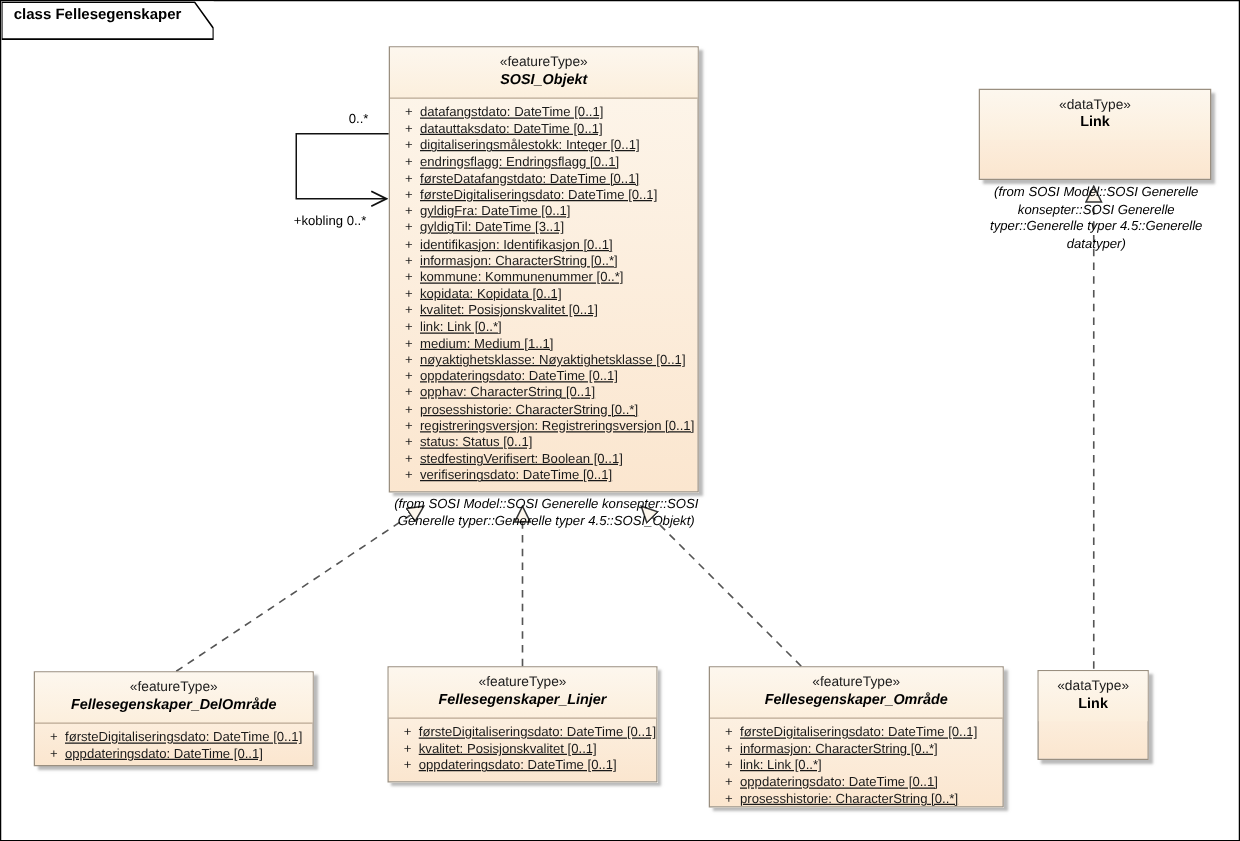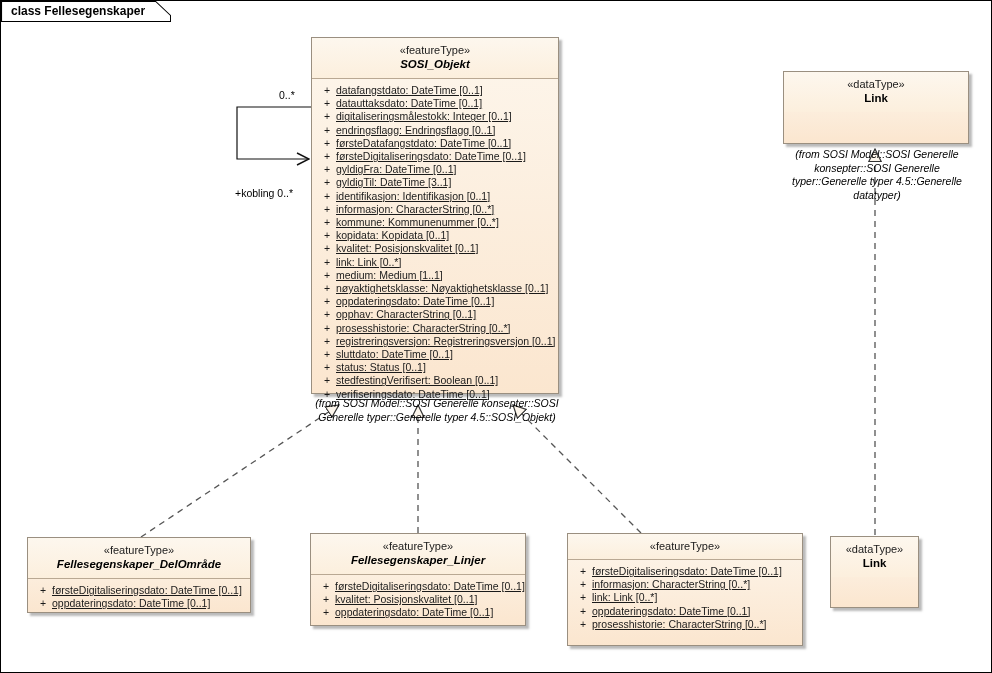--- a/index.html
+++ b/index.html
@@ -17,21 +17,21 @@
     background: #ffffff;
     border: 1px solid #000000;
     box-sizing: border-box;
     overflow: hidden;
   }
   
   #frame-tab {
     position: absolute;
     left: 0px;
     top: 0px;
-    height: 21px;
+    height: 31px;
     padding: 0 26px 0 10px;
     line-height: 21px;
     font-size: 12px;
     font-weight: bold;
     color: #000;
     background: #ffffff;
     white-space: nowrap;
     z-index: 6;
   }
   #frame-tab .tab-shape {
@@ -152,21 +152,21 @@
     <g>
       <line x1="640" y1="532" x2="512" y2="404" stroke="#555555" stroke-width="1.3" stroke-dasharray="6,5" marker-end="url(#hollowtri)"></line>
     </g>
 
     <g>
       <line x1="874" y1="534" x2="874" y2="148" stroke="#555555" stroke-width="1.3" stroke-dasharray="6,5" marker-end="url(#hollowtri)"></line>
     </g>
   </svg>
 
   <div class="endlabel" style="left:278px; top:88px;">0..*</div>
-  <div class="endlabel" style="left:234px; top:186px;">+kobling 0..*</div>
+  <div class="endlabel" style="left:234px; top:170px;">+kobling 0..*</div>
 
   <div class="uml" style="left:310px; top:36px; width:248px; height:357px;">
     <div class="hdr">
       <div class="stereo">«featureType»</div>
       <div class="cname">SOSI_Objekt</div>
     </div>
     <div class="body">
       <div class="attr"><span class="vis">+</span><span>datafangstdato: DateTime [0..1]</span></div>
       <div class="attr"><span class="vis">+</span><span>datauttaksdato: DateTime [0..1]</span></div>
       <div class="attr"><span class="vis">+</span><span>digitaliseringsmålestokk: Integer [0..1]</span></div>
@@ -180,21 +180,20 @@
       <div class="attr"><span class="vis">+</span><span>kommune: Kommunenummer [0..*]</span></div>
       <div class="attr"><span class="vis">+</span><span>kopidata: Kopidata [0..1]</span></div>
       <div class="attr"><span class="vis">+</span><span>kvalitet: Posisjonskvalitet [0..1]</span></div>
       <div class="attr"><span class="vis">+</span><span>link: Link [0..*]</span></div>
       <div class="attr"><span class="vis">+</span><span>medium: Medium [1..1]</span></div>
       <div class="attr"><span class="vis">+</span><span>nøyaktighetsklasse: Nøyaktighetsklasse [0..1]</span></div>
       <div class="attr"><span class="vis">+</span><span>oppdateringsdato: DateTime [0..1]</span></div>
       <div class="attr"><span class="vis">+</span><span>opphav: CharacterString [0..1]</span></div>
       <div class="attr"><span class="vis">+</span><span>prosesshistorie: CharacterString [0..*]</span></div>
       <div class="attr"><span class="vis">+</span><span>registreringsversjon: Registreringsversjon [0..1]</span></div>
-      <div class="attr"><span class="vis">+</span><span>sluttdato: DateTime [0..1]</span></div>
       <div class="attr"><span class="vis">+</span><span>status: Status [0..1]</span></div>
       <div class="attr"><span class="vis">+</span><span>stedfestingVerifisert: Boolean [0..1]</span></div>
       <div class="attr"><span class="vis">+</span><span>verifiseringsdato: DateTime [0..1]</span></div>
     </div>
   </div>
 
   <div class="pkgnote" style="left:305px; top:396px; width:262px;">(from SOSI Model::SOSI Generelle konsepter::SOSI Generelle typer::Generelle typer 4.5::SOSI_Objekt)</div>
 
   <div class="uml nobody" style="left:782px; top:70px; width:186px; height:73px;">
     <div class="hdr">
@@ -231,20 +230,21 @@
     <div class="body">
       <div class="attr"><span class="vis">+</span><span>førsteDigitaliseringsdato: DateTime [0..1]</span></div>
       <div class="attr"><span class="vis">+</span><span>kvalitet: Posisjonskvalitet [0..1]</span></div>
       <div class="attr"><span class="vis">+</span><span>oppdateringsdato: DateTime [0..1]</span></div>
     </div>
   </div>
 
   <div class="uml" style="left:566px; top:532px; width:236px; height:113px;">
     <div class="hdr">
       <div class="stereo">«featureType»</div>
+      <div class="cname">Fellesegenskaper_Område</div>
     </div>
     <div class="body">
       <div class="attr"><span class="vis">+</span><span>førsteDigitaliseringsdato: DateTime [0..1]</span></div>
       <div class="attr"><span class="vis">+</span><span>informasjon: CharacterString [0..*]</span></div>
       <div class="attr"><span class="vis">+</span><span>link: Link [0..*]</span></div>
       <div class="attr"><span class="vis">+</span><span>oppdateringsdato: DateTime [0..1]</span></div>
       <div class="attr"><span class="vis">+</span><span>prosesshistorie: CharacterString [0..*]</span></div>
     </div>
   </div>
 

